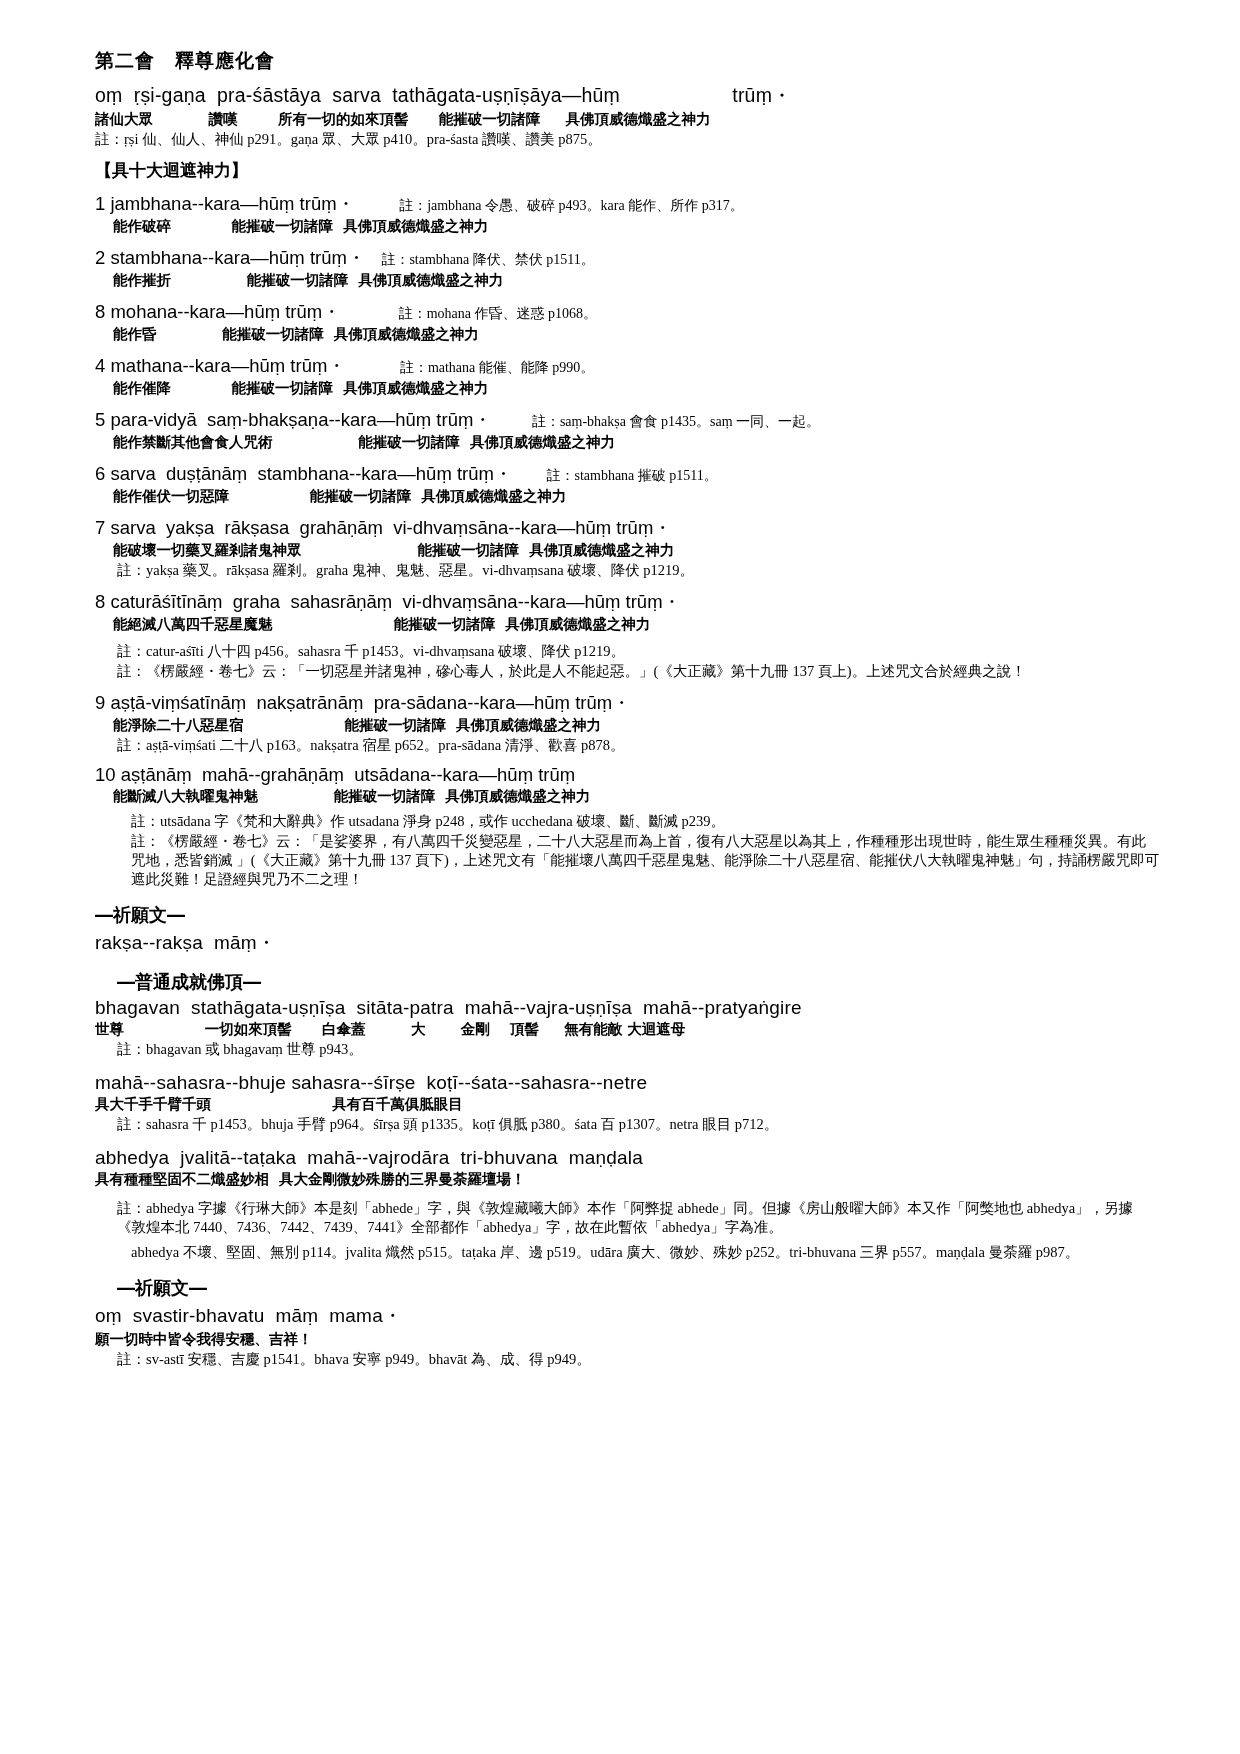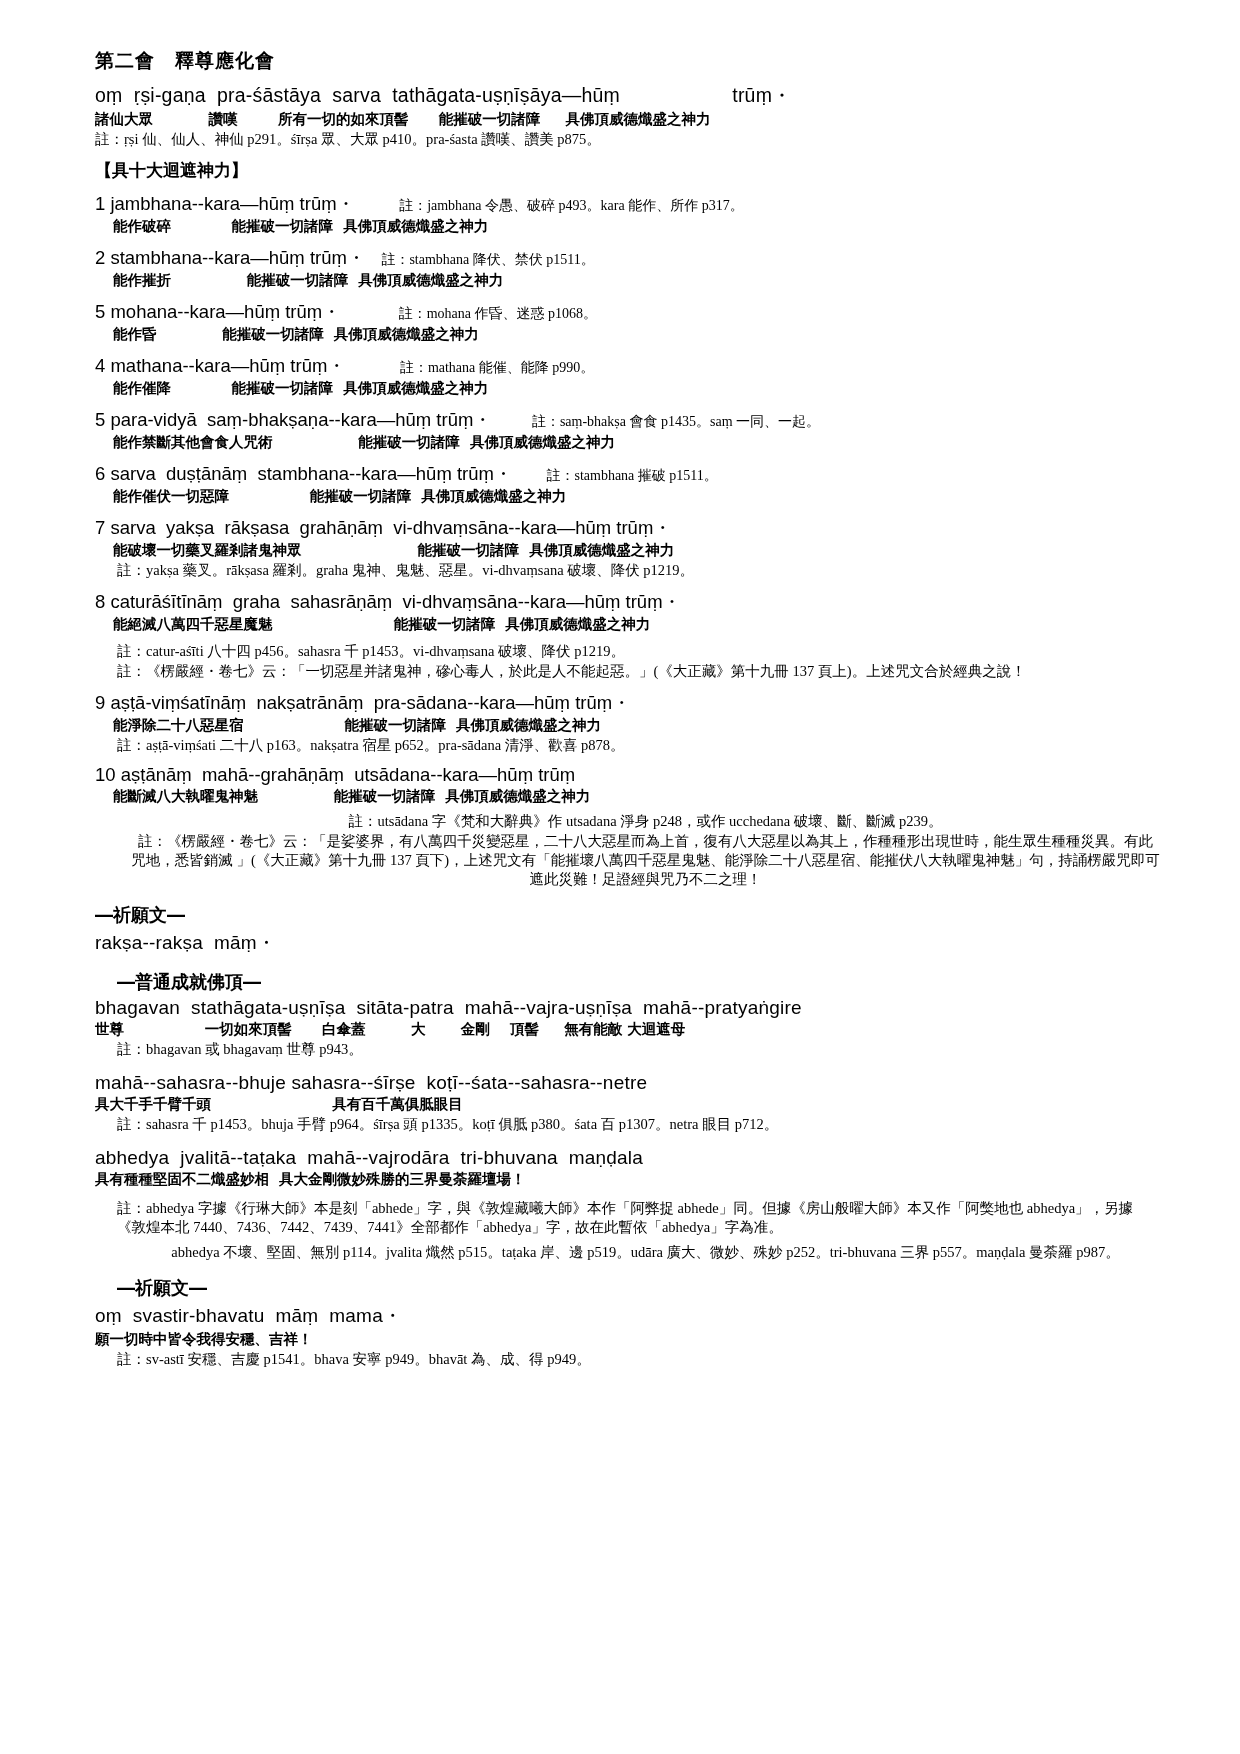--- a/index.html
+++ b/index.html
@@ -59,33 +59,33 @@
   }
   .item .gl { margin-left:18px; }
 
   .center-head {
     font-family:"DejaVu Sans", sans-serif;
     font-weight:bold;
     font-size:18px;
     margin:14px 0 3px 0;
   }
   .indent1 { padding-left:22px; }
-  .indent2 { padding-left:36px;text-align:center; }
+  .indent2 { padding-left:36px; }
 </style>
 </head>
 <body>
 
 <div class="page">
 
   <div class="section-title">第二會　釋尊應化會</div>
 
   <div>
     <div class="sanskrit big">oṃ  ṛṣi-gaṇa  pra-śāstāya  sarva  tathāgata-uṣṇīṣāya—hūṃ                    trūṃ・</div>
     <div class="gloss">諸仙大眾           讚嘆        所有一切的如來頂髻      能摧破一切諸障     具佛頂威德熾盛之神力</div>
-    <div class="note">註：ṛṣi 仙、仙人、神仙 p291。śīrṣa 眾、大眾 p410。pra-śasta 讚嘆、讚美 p875。</div>
+    <div class="note">註：ṛṣi 仙、仙人、神仙 p291。gaṇa 眾、大眾 p410。pra-śasta 讚嘆、讚美 p875。</div>
   </div>
 
   <div class="bracket-head">【具十大迴遮神力】</div>
 
   <div class="item">
     <div class="line1">
       <span class="sans">1 jambhana--kara—hūṃ trūṃ・</span>
       <span class="inline-note" style="margin-left:44px;">註：jambhana 令愚、破碎 p493。kara 能作、所作 p317。</span>
     </div>
     <div class="gloss gl">能作破碎            能摧破一切諸障  具佛頂威德熾盛之神力</div>
@@ -94,21 +94,21 @@
   <div class="item">
     <div class="line1">
       <span class="sans">2 stambhana--kara—hūṃ trūṃ・</span>
       <span class="inline-note" style="margin-left:16px;">註：stambhana 降伏、禁伏 p1511。</span>
     </div>
     <div class="gloss gl">能作摧折               能摧破一切諸障  具佛頂威德熾盛之神力</div>
   </div>
 
   <div class="item">
     <div class="line1">
-      <span class="sans">5 mohana--kara—hūṃ trūṃ・</span>
+      <span class="sans">8 mohana--kara—hūṃ trūṃ・</span>
       <span class="inline-note" style="margin-left:58px;">註：mohana 作昏、迷惑 p1068。</span>
     </div>
     <div class="gloss gl">能作昏             能摧破一切諸障  具佛頂威德熾盛之神力</div>
   </div>
 
   <div class="item">
     <div class="line1">
       <span class="sans">4 mathana--kara—hūṃ trūṃ・</span>
       <span class="inline-note" style="margin-left:54px;">註：mathana 能催、能降 p990。</span>
     </div>

